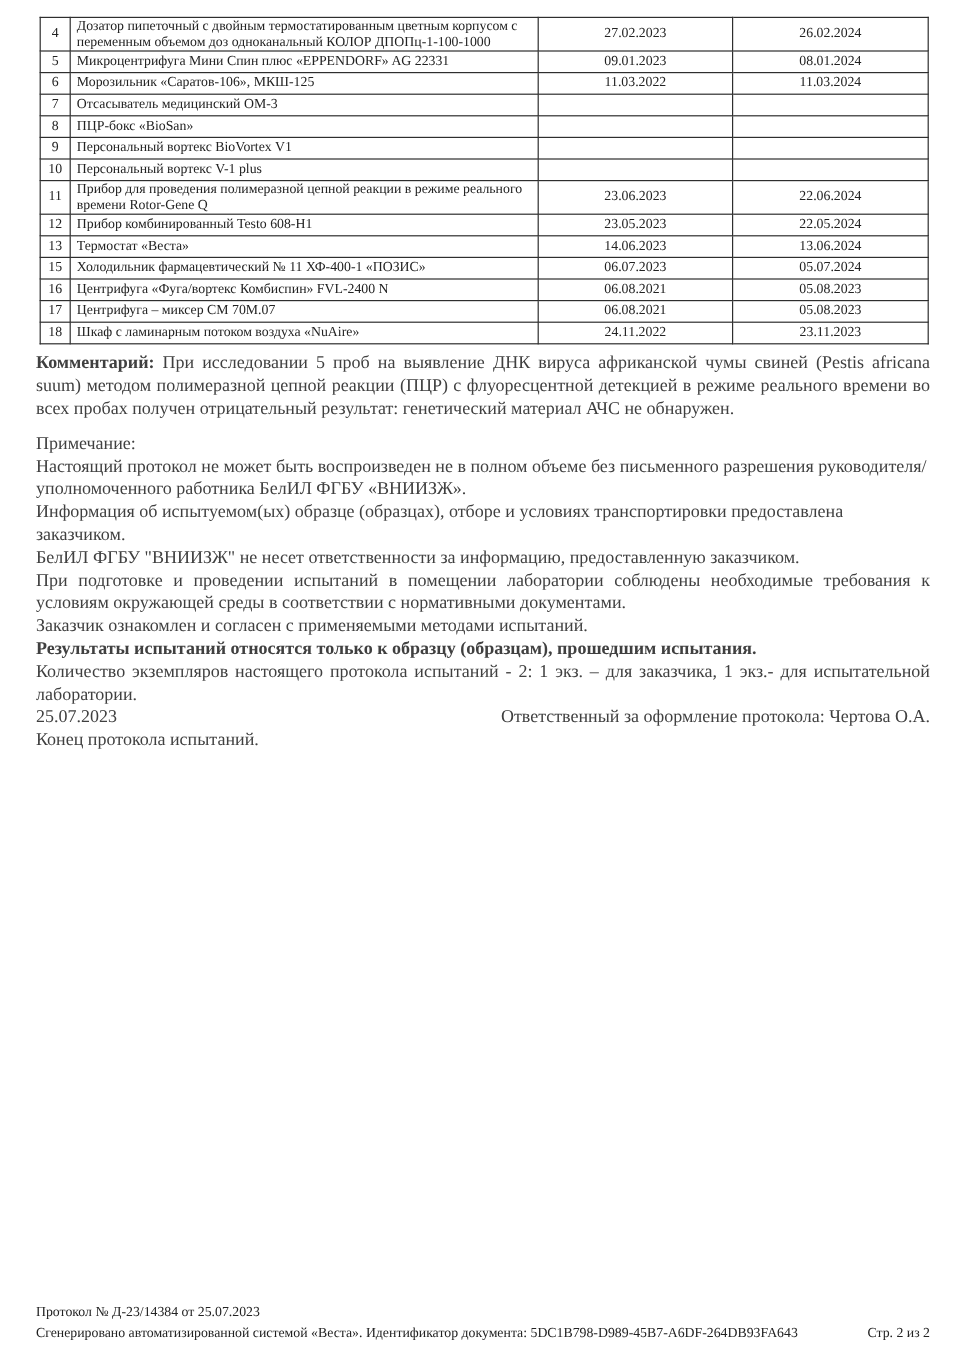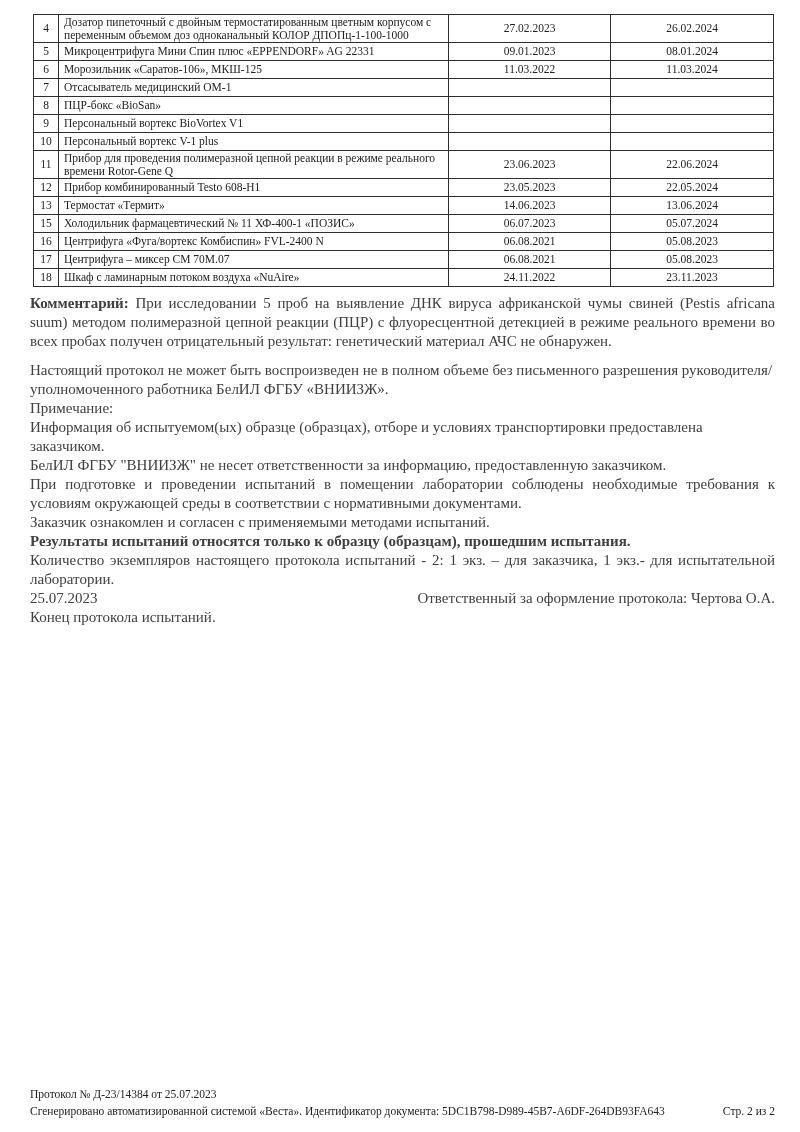--- a/index.html
+++ b/index.html
@@ -78,21 +78,21 @@
       <td class="c-date">08.01.2024</td>
     </tr>
         <tr>
       <td class="c-num">6</td>
       <td class="c-name">Морозильник «Саратов-106», МКШ-125</td>
       <td class="c-date">11.03.2022</td>
       <td class="c-date">11.03.2024</td>
     </tr>
         <tr>
       <td class="c-num">7</td>
-      <td class="c-name">Отсасыватель медицинский ОМ-1</td>
+      <td class="c-name">Отсасыватель медицинский ОМ-3</td>
       <td class="c-date"></td>
       <td class="c-date"></td>
     </tr>
         <tr>
       <td class="c-num">8</td>
       <td class="c-name">ПЦР-бокс «BioSan»</td>
       <td class="c-date"></td>
       <td class="c-date"></td>
     </tr>
         <tr>
@@ -114,21 +114,21 @@
       <td class="c-date">22.06.2024</td>
     </tr>
         <tr>
       <td class="c-num">12</td>
       <td class="c-name">Прибор комбинированный Testo 608-Н1</td>
       <td class="c-date">23.05.2023</td>
       <td class="c-date">22.05.2024</td>
     </tr>
         <tr>
       <td class="c-num">13</td>
-      <td class="c-name">Термостат «Термит»</td>
+      <td class="c-name">Термостат «Веста»</td>
       <td class="c-date">14.06.2023</td>
       <td class="c-date">13.06.2024</td>
     </tr>
         <tr>
       <td class="c-num">15</td>
       <td class="c-name">Холодильник фармацевтический № 11 ХФ-400-1 «ПОЗИС»</td>
       <td class="c-date">06.07.2023</td>
       <td class="c-date">05.07.2024</td>
     </tr>
         <tr>
@@ -148,22 +148,22 @@
       <td class="c-name">Шкаф с ламинарным потоком воздуха «NuAire»</td>
       <td class="c-date">24.11.2022</td>
       <td class="c-date">23.11.2023</td>
     </tr>
       </tbody>
   </table>
 
   <div class="content">
     <p class="comment"><b>Комментарий:</b><span> При исследовании 5 проб на выявление ДНК вируса африканской чумы свиней (Pestis africana suum) методом полимеразной цепной реакции (ПЦР) с флуоресцентной детекцией в режиме реального времени во всех пробах получен отрицательный результат: генетический материал АЧС не обнаружен.</span></p>
 
+    <p>Примечание:</p>
     <p>Настоящий протокол не может быть воспроизведен не в полном объеме без письменного разрешения руководителя/уполномоченного работника БелИЛ ФГБУ «ВНИИЗЖ».</p>
-    <p>Примечание:</p>
     <p>Информация об испытуемом(ых) образце (образцах), отборе и условиях транспортировки предоставлена заказчиком.</p>
     <p>БелИЛ ФГБУ "ВНИИЗЖ" не несет ответственности за информацию, предоставленную заказчиком.</p>
     <p class="justify">При подготовке и проведении испытаний в помещении лаборатории соблюдены необходимые требования к условиям окружающей среды в соответствии с нормативными документами.</p>
     <p>Заказчик ознакомлен и согласен с применяемыми методами испытаний.</p>
     <p class="bold">Результаты испытаний относятся только к образцу (образцам), прошедшим испытания.</p>
     <p class="justify">Количество экземпляров настоящего протокола испытаний - 2: 1 экз. – для заказчика, 1 экз.- для испытательной лаборатории.</p>
 
     <div class="sig-row">
       <span>25.07.2023</span>
       <span>Ответственный за оформление протокола: Чертова О.А.</span>

